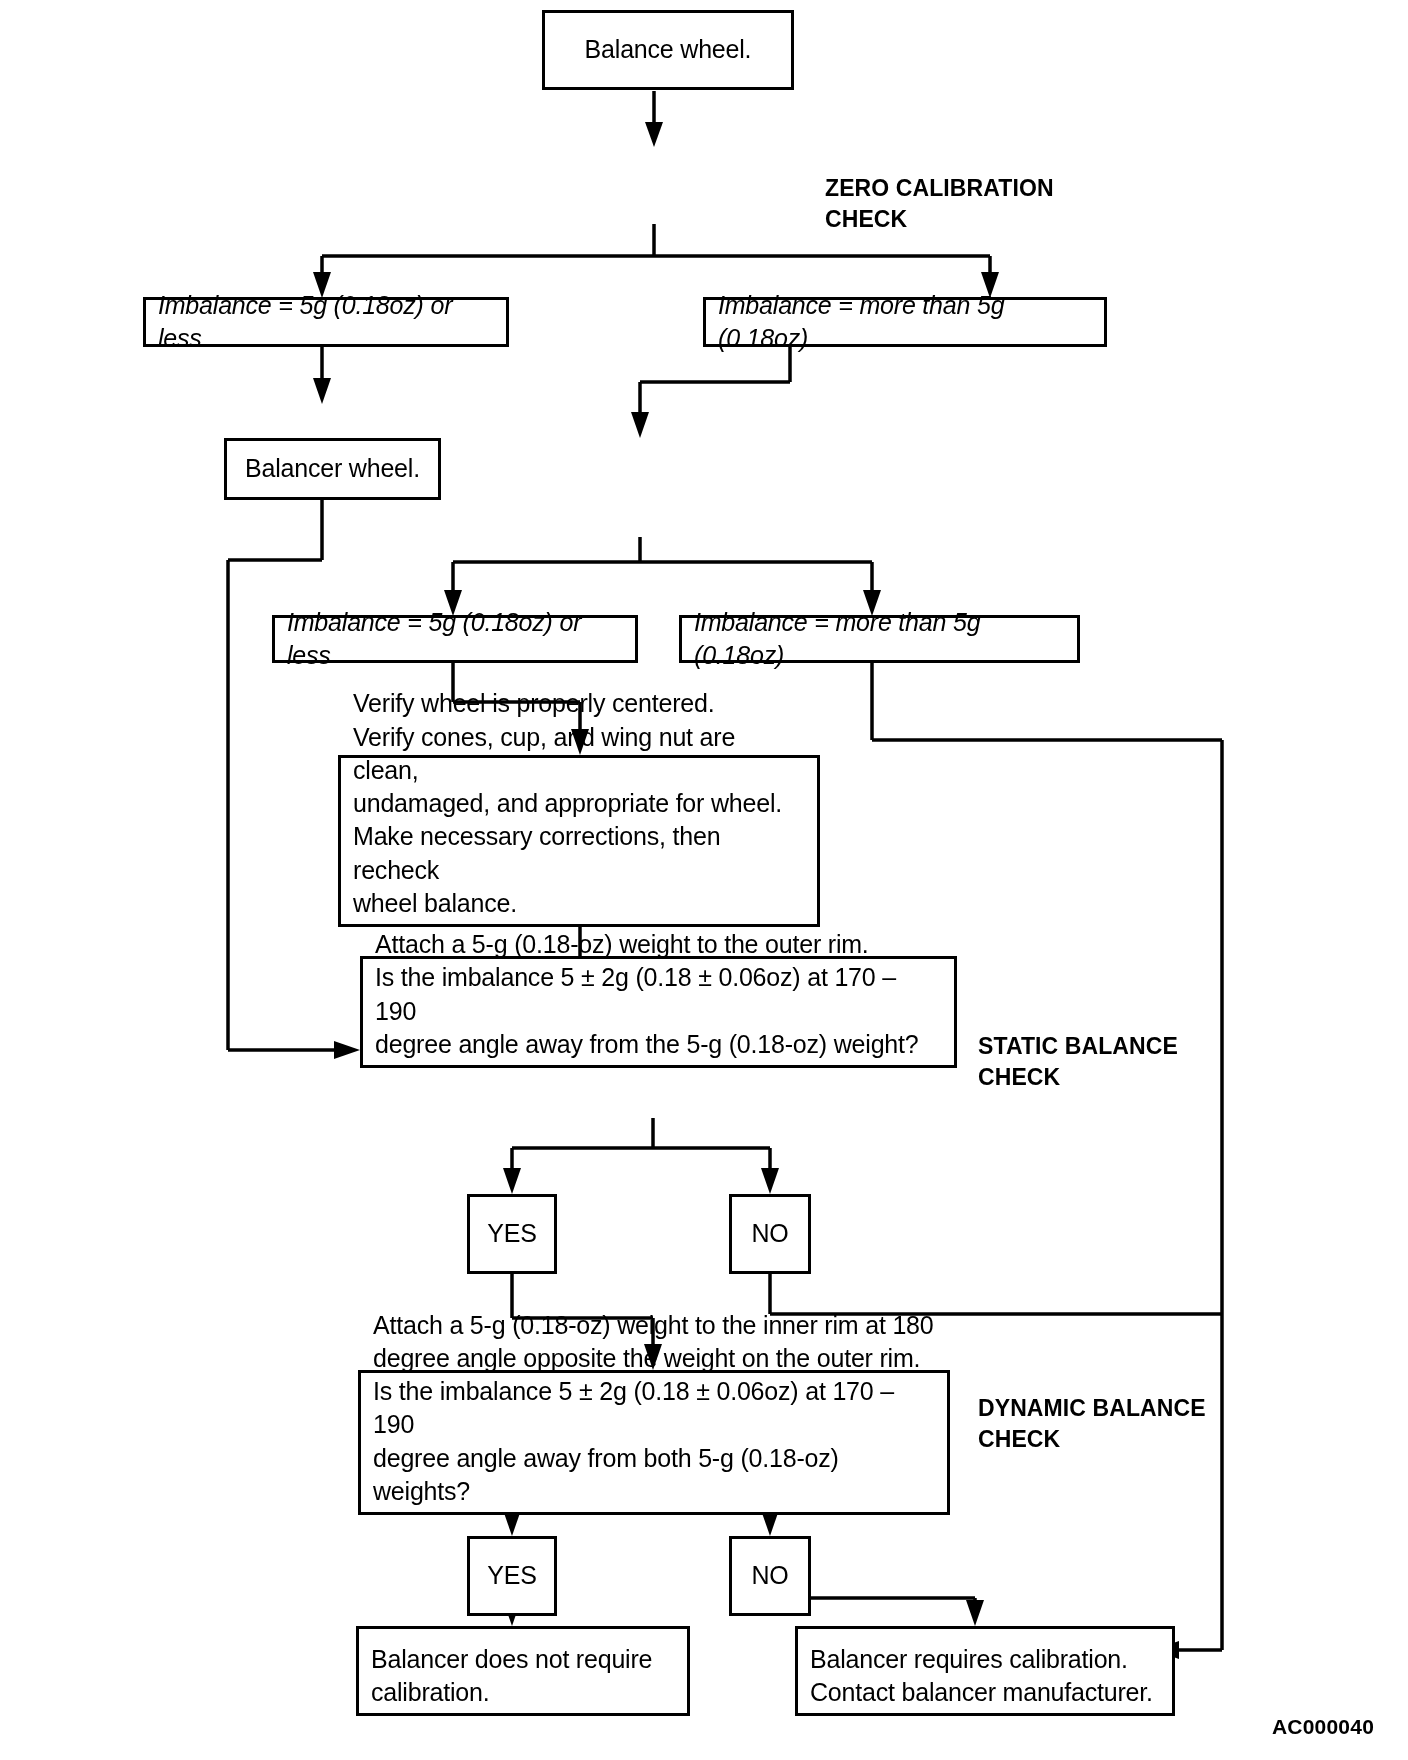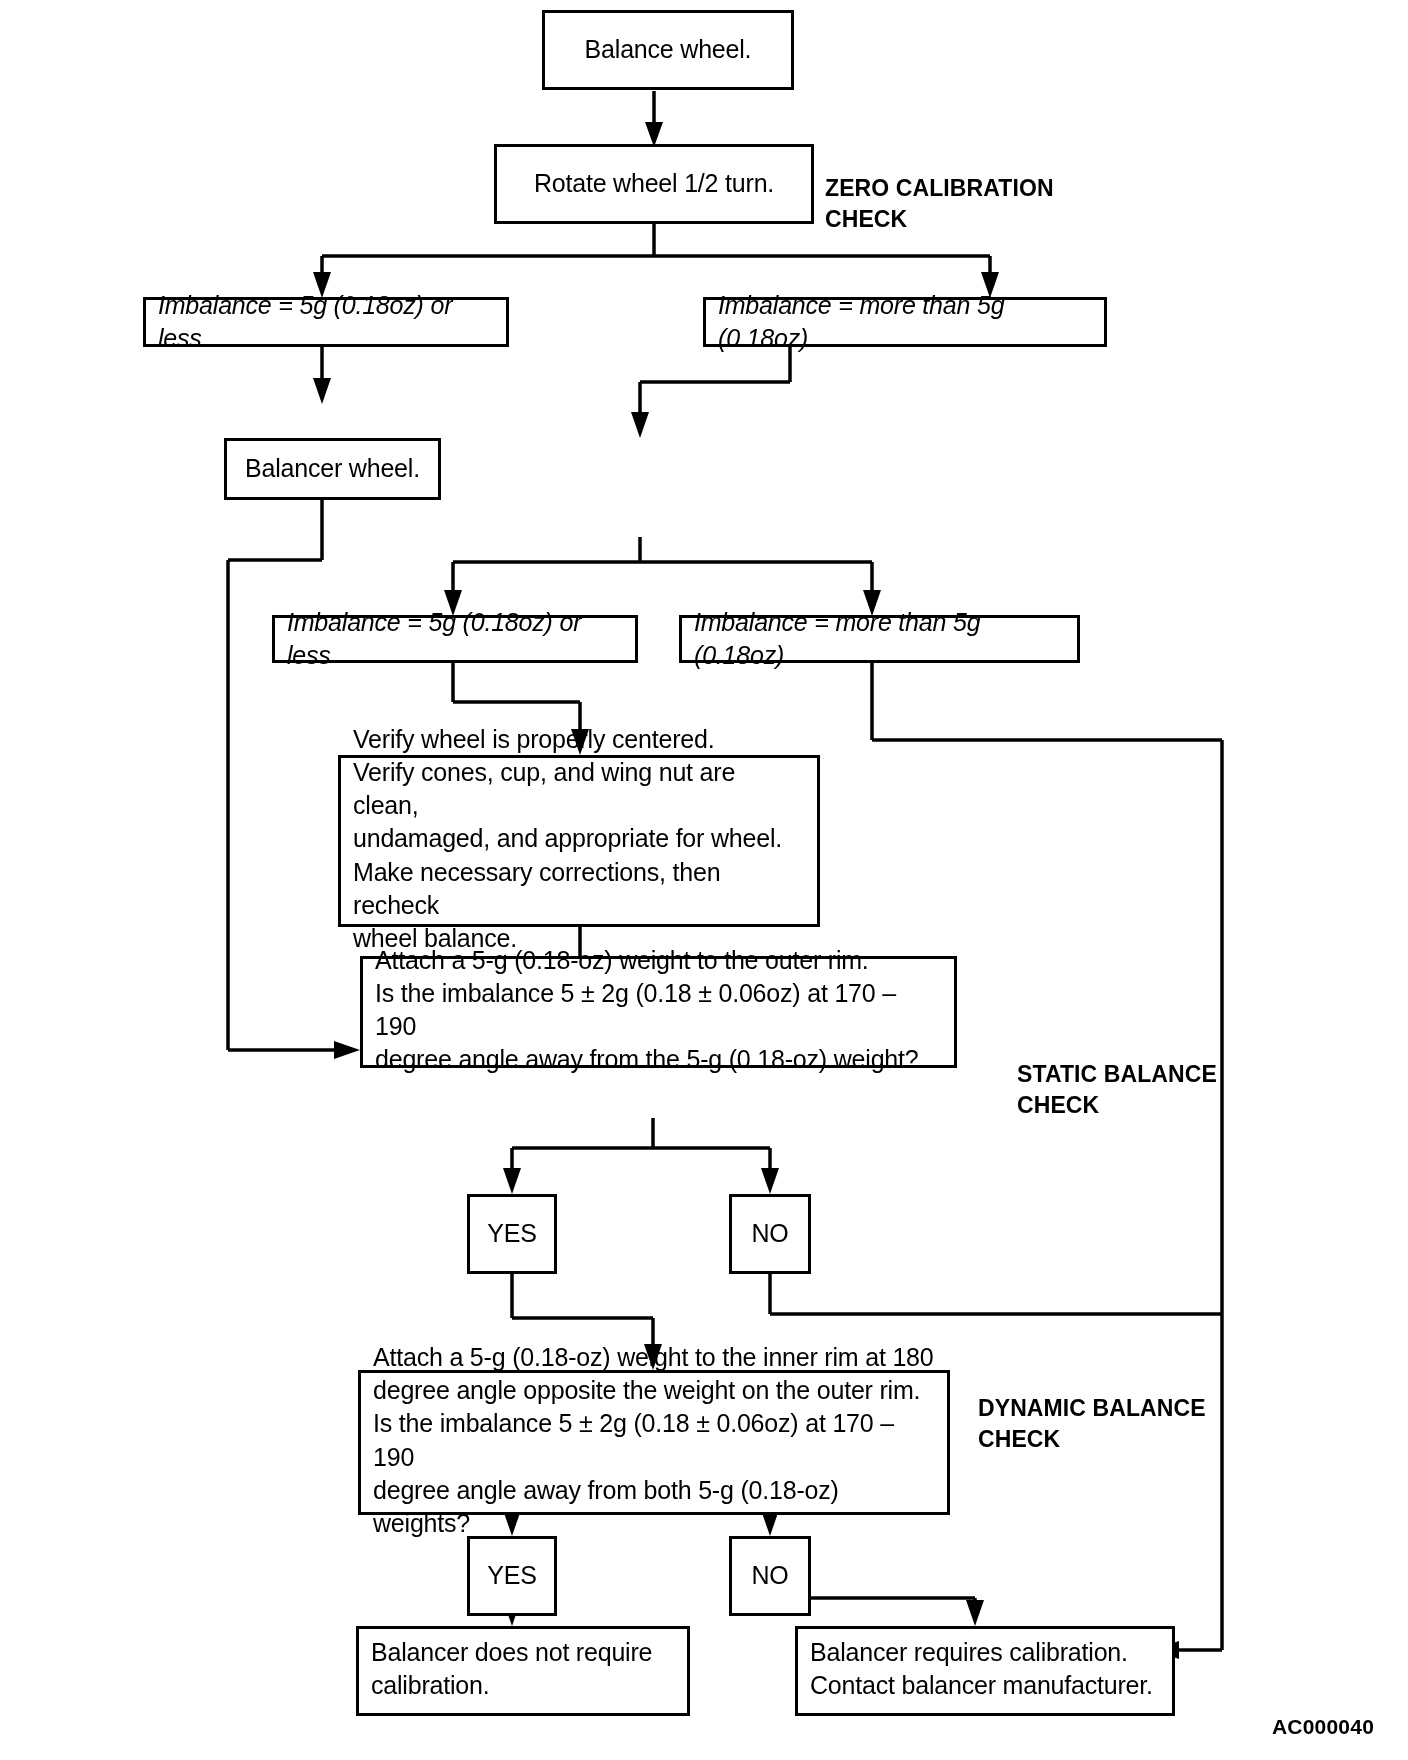--- a/index.html
+++ b/index.html
@@ -34,21 +34,21 @@
   .node.center {
     justify-content: center;
     text-align: center;
   }
   .node.middle-left {
     justify-content: flex-start;
     text-align: left;
     font-style: italic;
   }
   .node.multi {
-    align-items: center;
+    align-items: flex-end;
     padding-top: 0;
   }
   .section-label {
     position: absolute;
     font-size: 23px;
     font-weight: bold;
     line-height: 1.35;
     white-space: pre-line;
     letter-spacing: 0.1px;
   }
@@ -158,23 +158,20 @@
     <line x1="770" y1="1616" x2="770" y2="1598"></line>
     <line x1="770" y1="1598" x2="975" y2="1598"></line>
     <line x1="975" y1="1598" x2="975" y2="1602"></line>
     <polygon points="975,1626 966,1600 984,1600"></polygon>
   </svg>
 
   <div class="node center" style="left:542px; top:10px; width:252px; height:80px;">
     <span>Balance wheel.</span>
   </div>
 
-  <div class="node center" style="left:494px; top:144px; width:320px; height:80px;">
-    <span>Rotate wheel 1/2 turn.</span>
-  </div>
 
   <div class="node middle-left" style="left:143px; top:297px; width:366px; height:50px;">
     <span>Imbalance = 5g (0.18oz) or less</span>
   </div>
 
   <div class="node middle-left" style="left:703px; top:297px; width:404px; height:50px;">
     <span>Imbalance = more than 5g (0.18oz)</span>
   </div>
 
   <div class="node center" style="left:224px; top:438px; width:217px; height:62px;">
@@ -235,21 +232,21 @@
   <div class="node multi" style="left:795px; top:1626px; width:380px; height:90px;">
     <span>Balancer requires calibration.
 Contact balancer manufacturer.</span>
   </div>
 
   <div class="section-label" style="left:825px; top:142px;">
     <span>ZERO CALIBRATION
 CHECK</span>
   </div>
 
-  <div class="section-label" style="left:978px; top:1028px;margin-left:39px;">
+  <div class="section-label" style="left:978px; top:1000px;">
     <span>STATIC BALANCE
 CHECK</span>
   </div>
 
   <div class="section-label" style="left:978px; top:1362px;">
     <span>DYNAMIC BALANCE
 CHECK</span>
   </div>
 
   <div class="code-label" style="left:1272px; top:1715px;">

